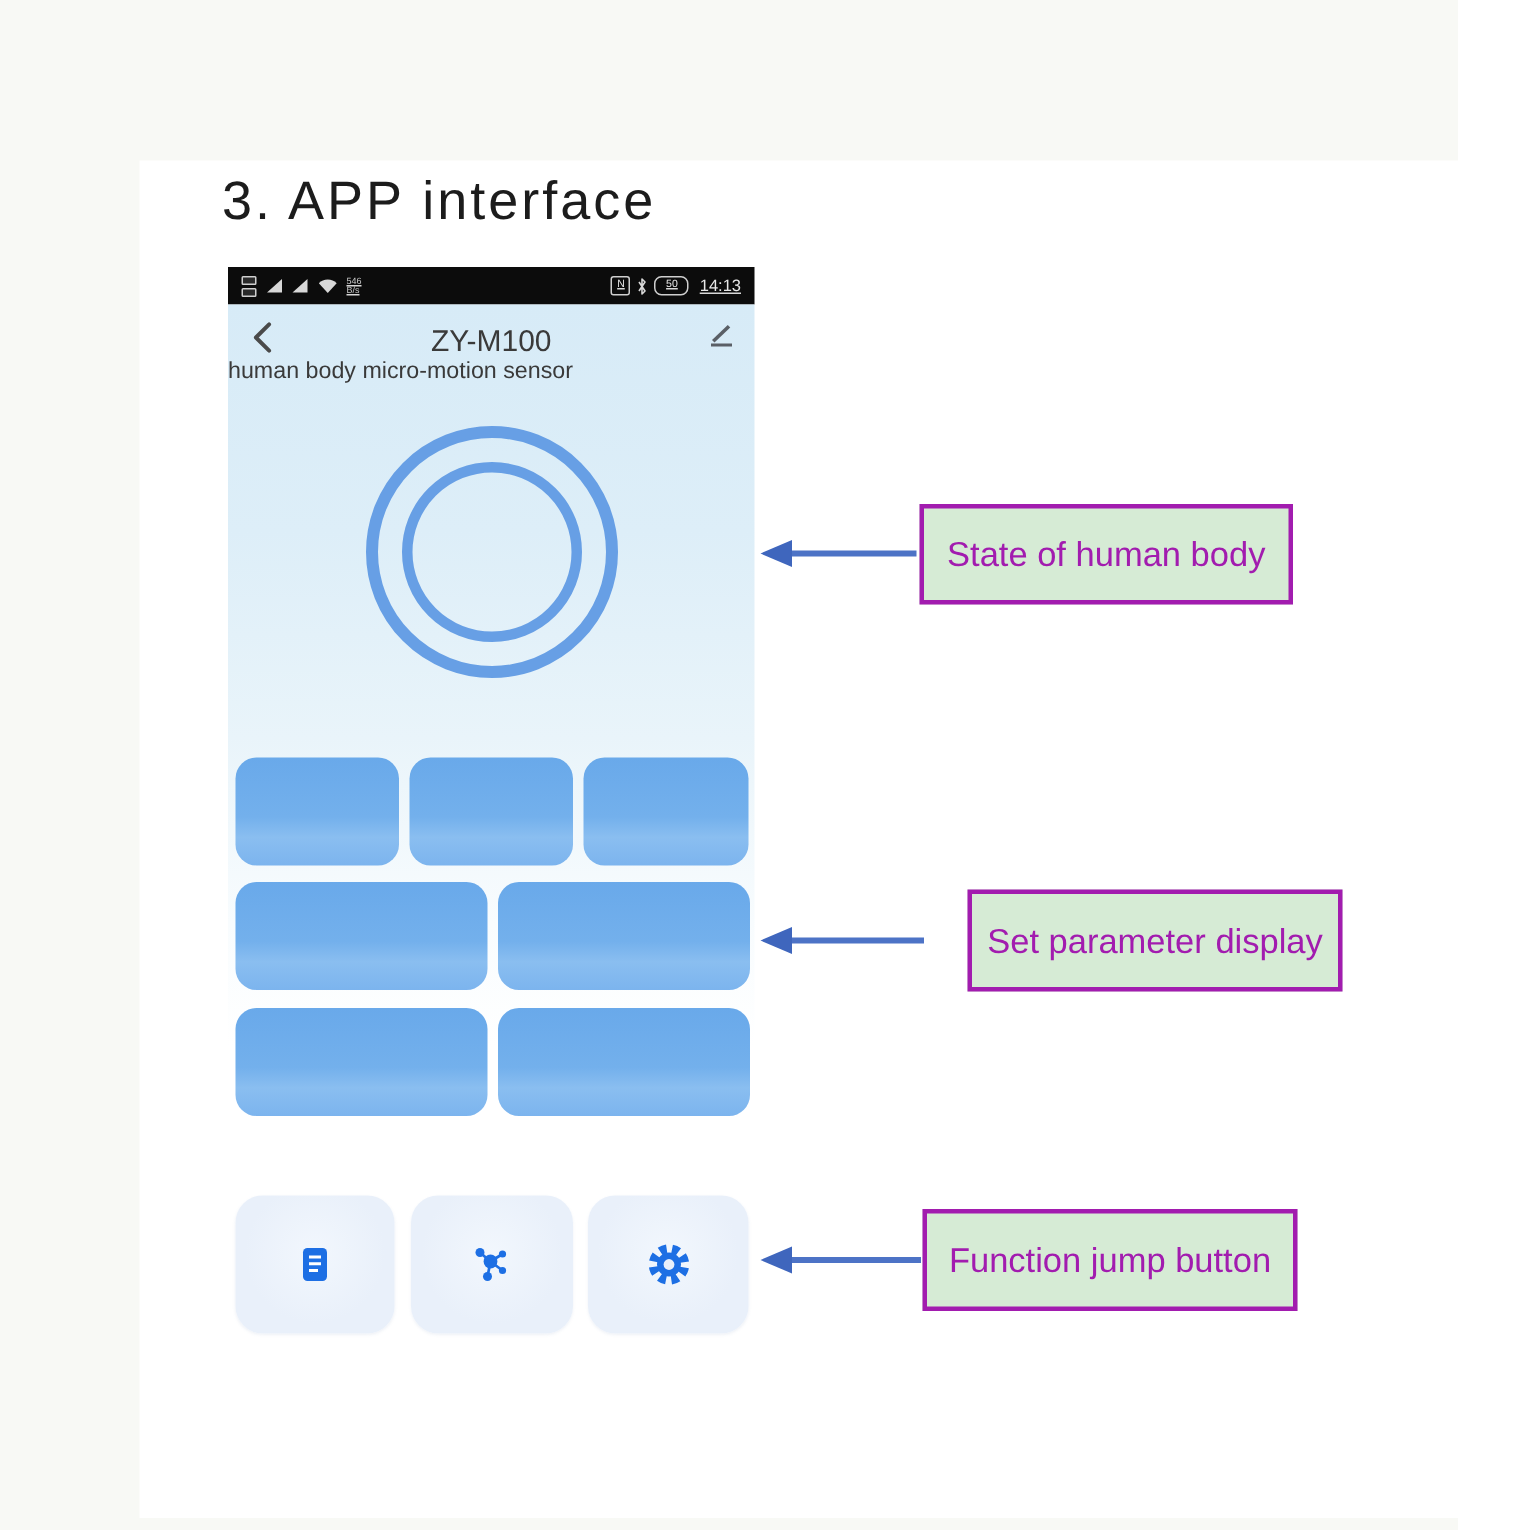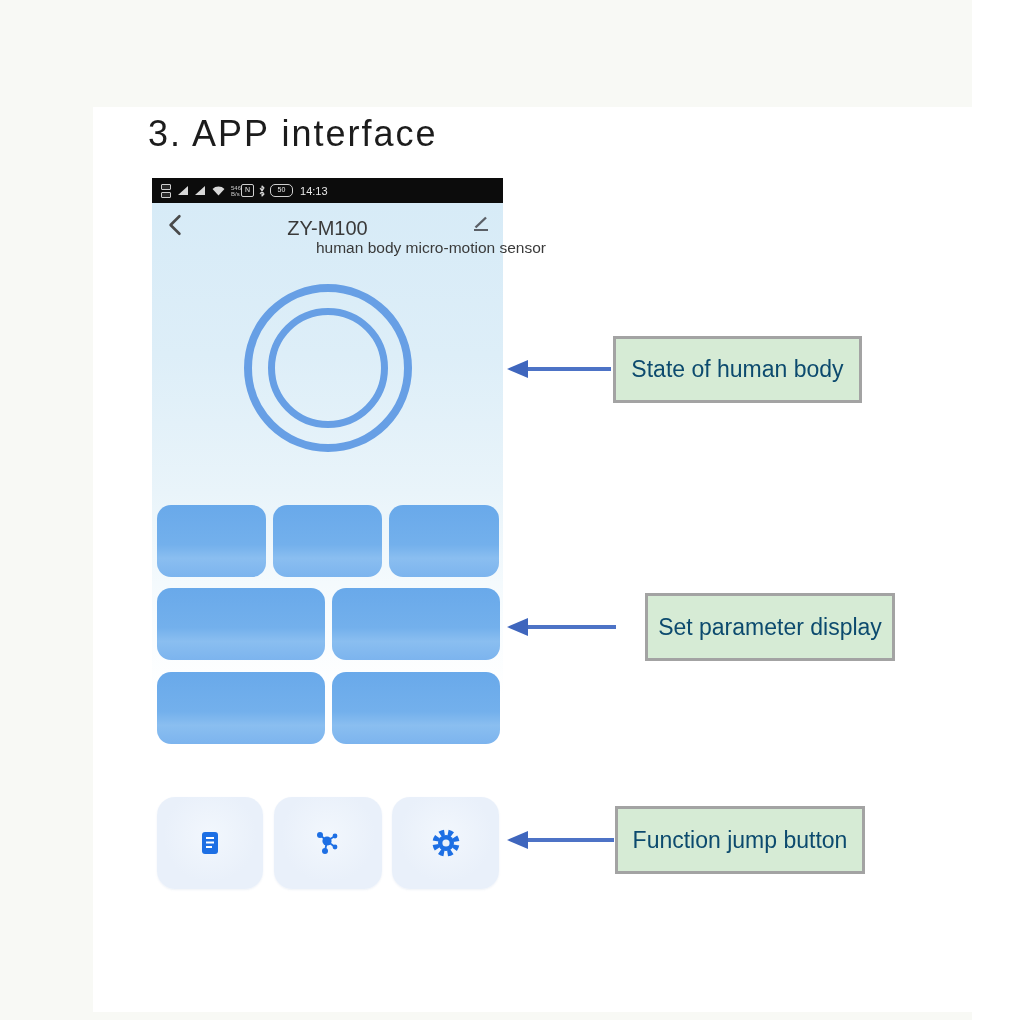--- a/index.html
+++ b/index.html
@@ -14,22 +14,22 @@
   .doc-title{
     position:absolute;left:148px;top:113px;
     font-size:36px;letter-spacing:2px;color:#1c1c1c;font-weight:400;
   }
   
   .phone{
     position:absolute;left:152px;top:178px;width:351px;height:712px;background:#fff;
   }
   .statusbar{
     position:absolute;left:0;top:0;width:100%;height:25px;background:#0c0c0c;
-    display:flex;align-items:center;justify-content:flex-start;
-    padding:0 9px;box-sizing:border-box;color:#d8d8d8;
+    display:flex;align-items:center;justify-content:space-between;
+    padding:0 9px;box-sizing:border-box;color:#d8d8d8;text-decoration:underline;
   }
   .sb-left,.sb-right{display:flex;align-items:center;gap:4px;}
   .sim-stack{display:flex;flex-direction:column;gap:2px;}
   .sim-chip{width:10px;height:6px;border:1px solid #cfcfcf;border-radius:1px;box-sizing:border-box;background:#2a2a2a;}
   .signal-tri{width:0;height:0;border-left:10px solid transparent;border-bottom:9px solid #d8d8d8;margin-left:3px;}
   .wifi-svg{width:13px;height:11px;margin-left:3px;}
   .speed{display:flex;flex-direction:column;font-size:6px;line-height:6px;color:#c9c9c9;margin-left:2px;}
   .nfc-box{width:11px;height:11px;border:1px solid #cfcfcf;border-radius:2px;
     font-size:7px;line-height:10px;text-align:center;color:#e8e8e8;}
   .bt-svg{width:8px;height:12px;}
@@ -38,22 +38,22 @@
   .sb-time{font-size:11px;color:#e8e8e8;margin-left:3px;}
   .screen{
     position:absolute;left:0;top:25px;width:100%;height:687px;
     background:linear-gradient(180deg,#d7ebf7 0%,#ddeef8 22%,#e9f4fa 42%,#f8fcfe 60%,#ffffff 72%,#ffffff 100%);
   }
   .app-header{position:absolute;left:0;top:0;width:100%;height:60px;}
   .back-btn{position:absolute;left:13px;top:11px;width:20px;height:22px;cursor:pointer;}
   .edit-btn{position:absolute;right:10px;top:9px;width:24px;height:24px;cursor:pointer;}
   .device-name{position:absolute;left:0;top:14px;width:100%;text-align:center;
     font-size:20px;color:#3a3a3a;}
-  .device-sub{position:absolute;left:0;top:36px;width:100%;text-align:right;
-    font-size:15.5px;color:#3a3a3a;padding-left:43px;}
+  .device-sub{position:absolute;left:0;top:36px;width:100%;text-align:left;
+    font-size:15.5px;color:#3a3a3a;}
   .ring-outer{
     position:absolute;left:92px;top:81px;width:168px;height:168px;border-radius:50%;
     border:8px solid #679fe5;box-sizing:border-box;
   }
   .ring-inner{
     position:absolute;left:116px;top:105px;width:120px;height:120px;border-radius:50%;
     border:7px solid #679fe5;box-sizing:border-box;
   }
   .tile{
     position:absolute;border-radius:14px;
@@ -62,23 +62,23 @@
   }
   .fn-btn{
     position:absolute;top:594px;height:92px;border-radius:18px;
     background:radial-gradient(circle at 50% 42%,#f2f7fd 0%,#e9f0fa 62%);
     display:flex;align-items:center;justify-content:center;cursor:pointer;
     box-shadow:0 1px 2px rgba(120,150,190,0.12);
   }
   .fn-icon{width:32px;height:32px;}
   
   .callout{
-    position:absolute;background:#d6ebd5;border:3px solid #a3a3a3;box-sizing:border-box;
+    position:absolute;background:#d6ebd5;border:3px solid #a21caf;box-sizing:border-box;
     display:flex;align-items:center;justify-content:center;
-    font-size:23px;color:#0c4a6e;
+    font-size:23px;color:#a21caf;
   }
   .arrow-line{position:absolute;height:4px;background:#4d73c6;}
   .arrow-head{
     position:absolute;width:0;height:0;
     border-top:9px solid transparent;border-bottom:9px solid transparent;
     border-right:21px solid #3f66bd;
   }
 </style>
 </head>
 <body>

